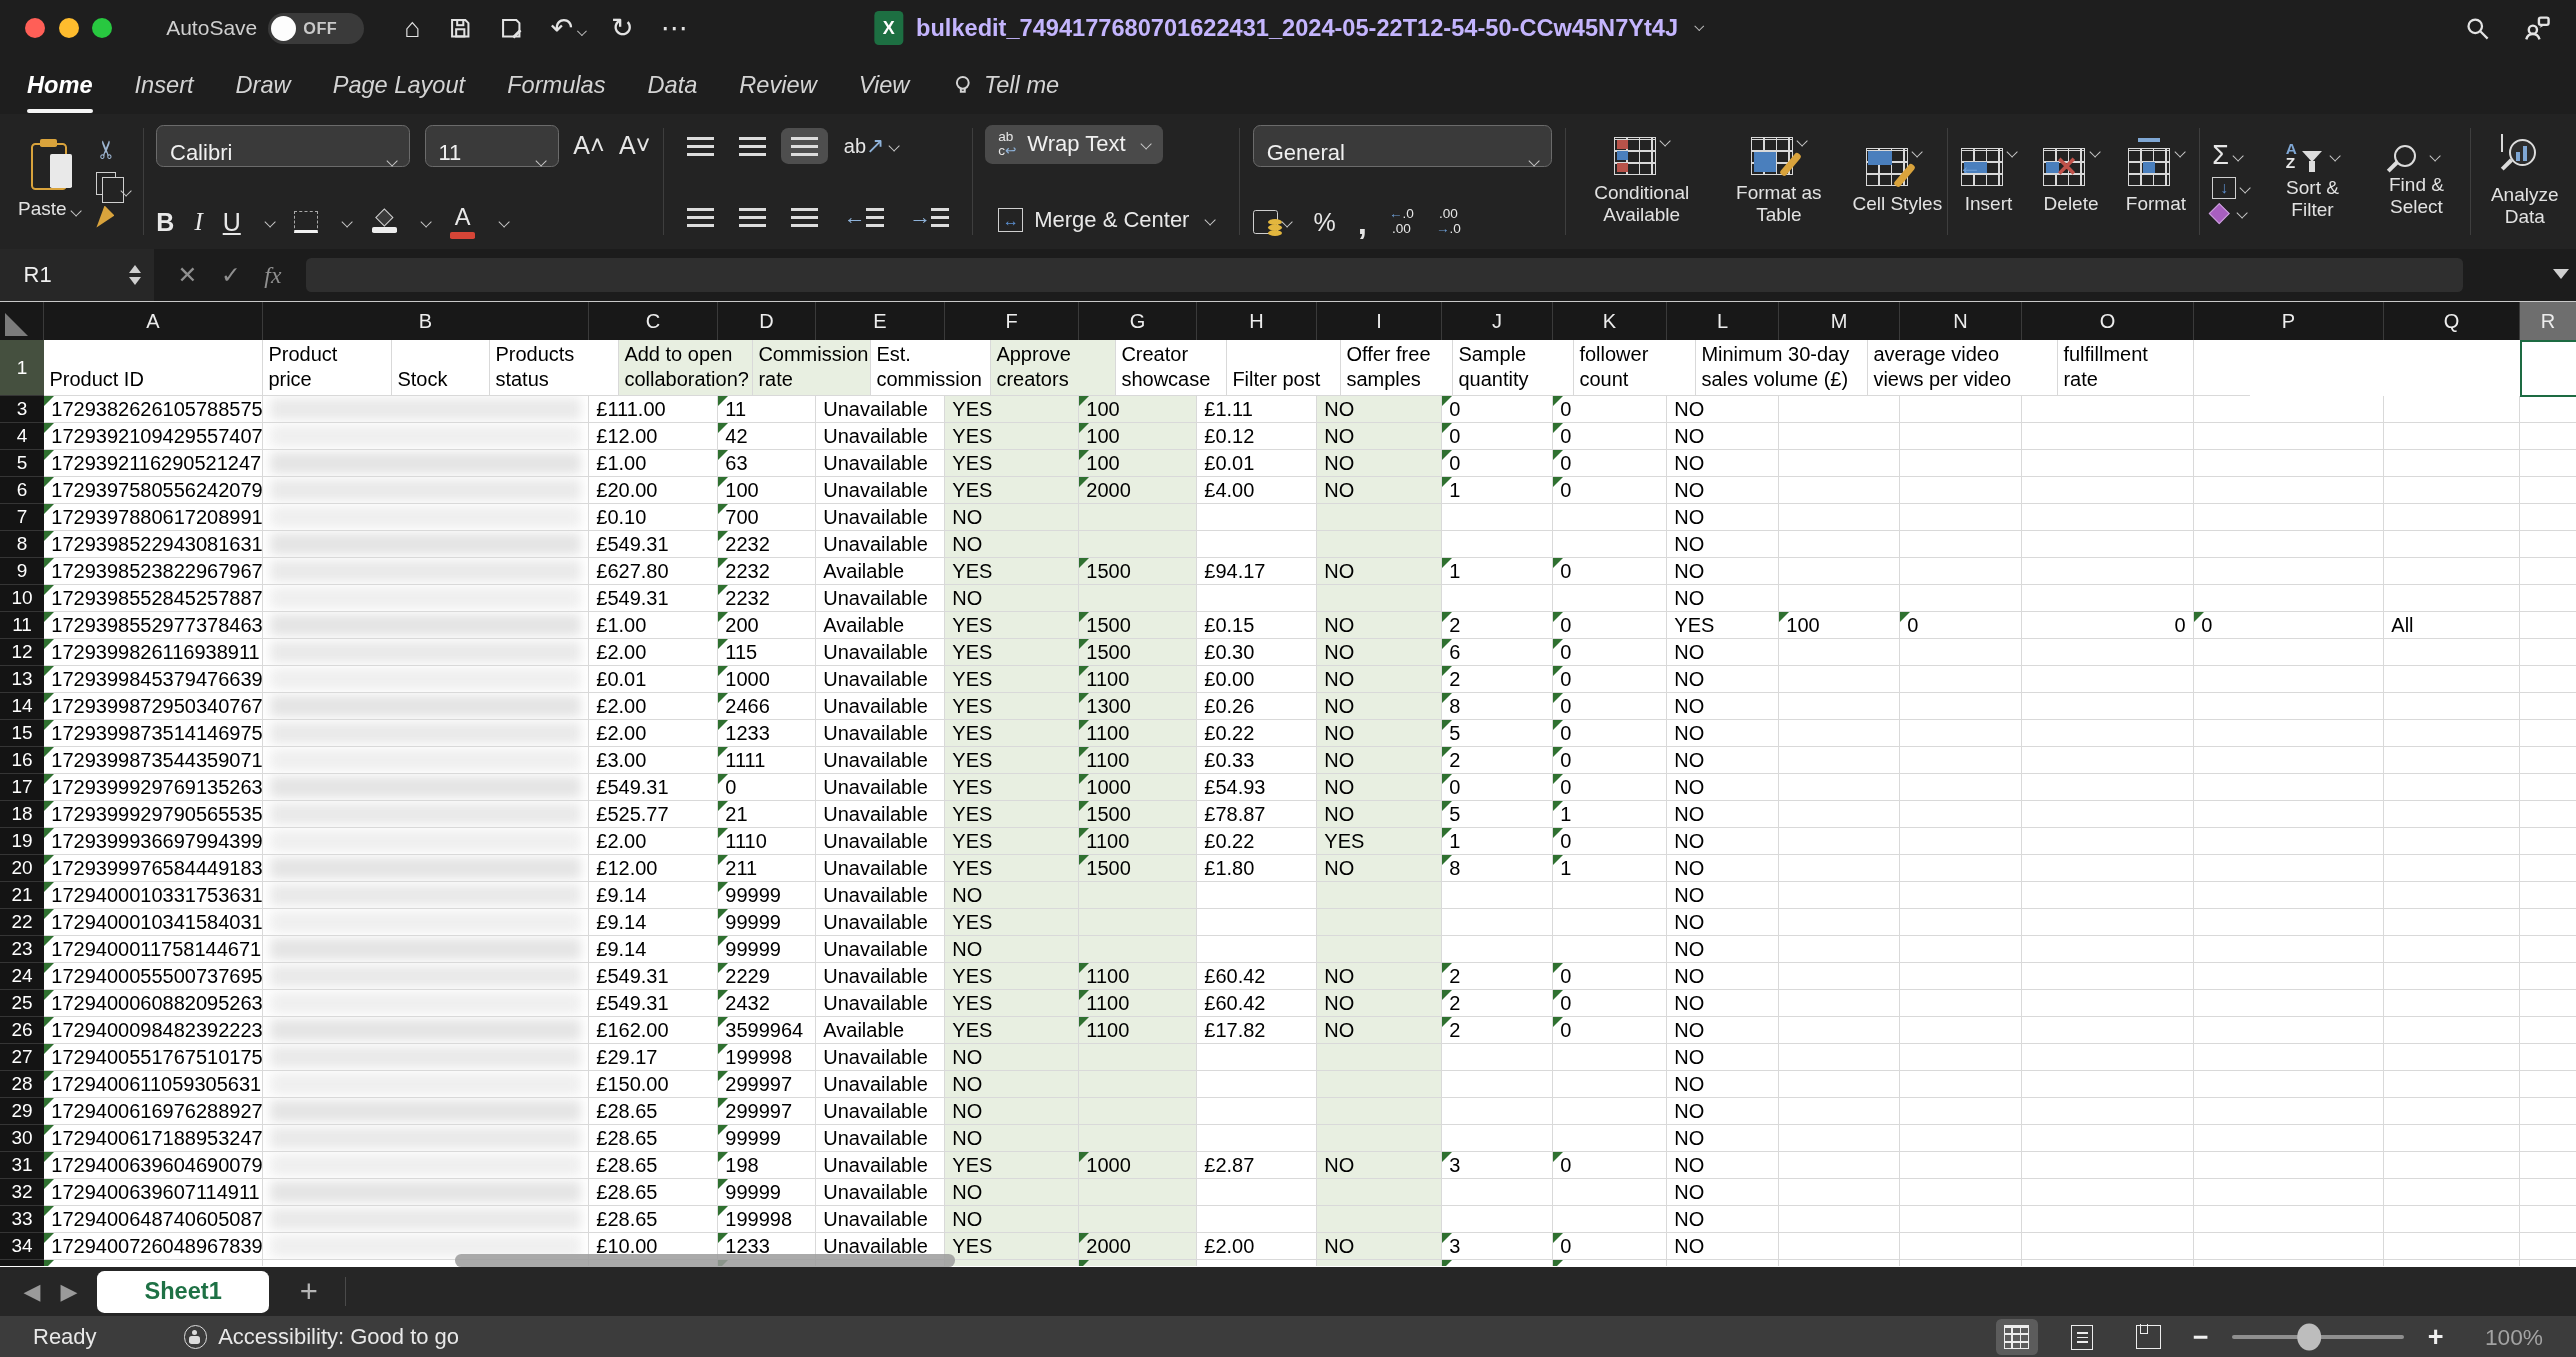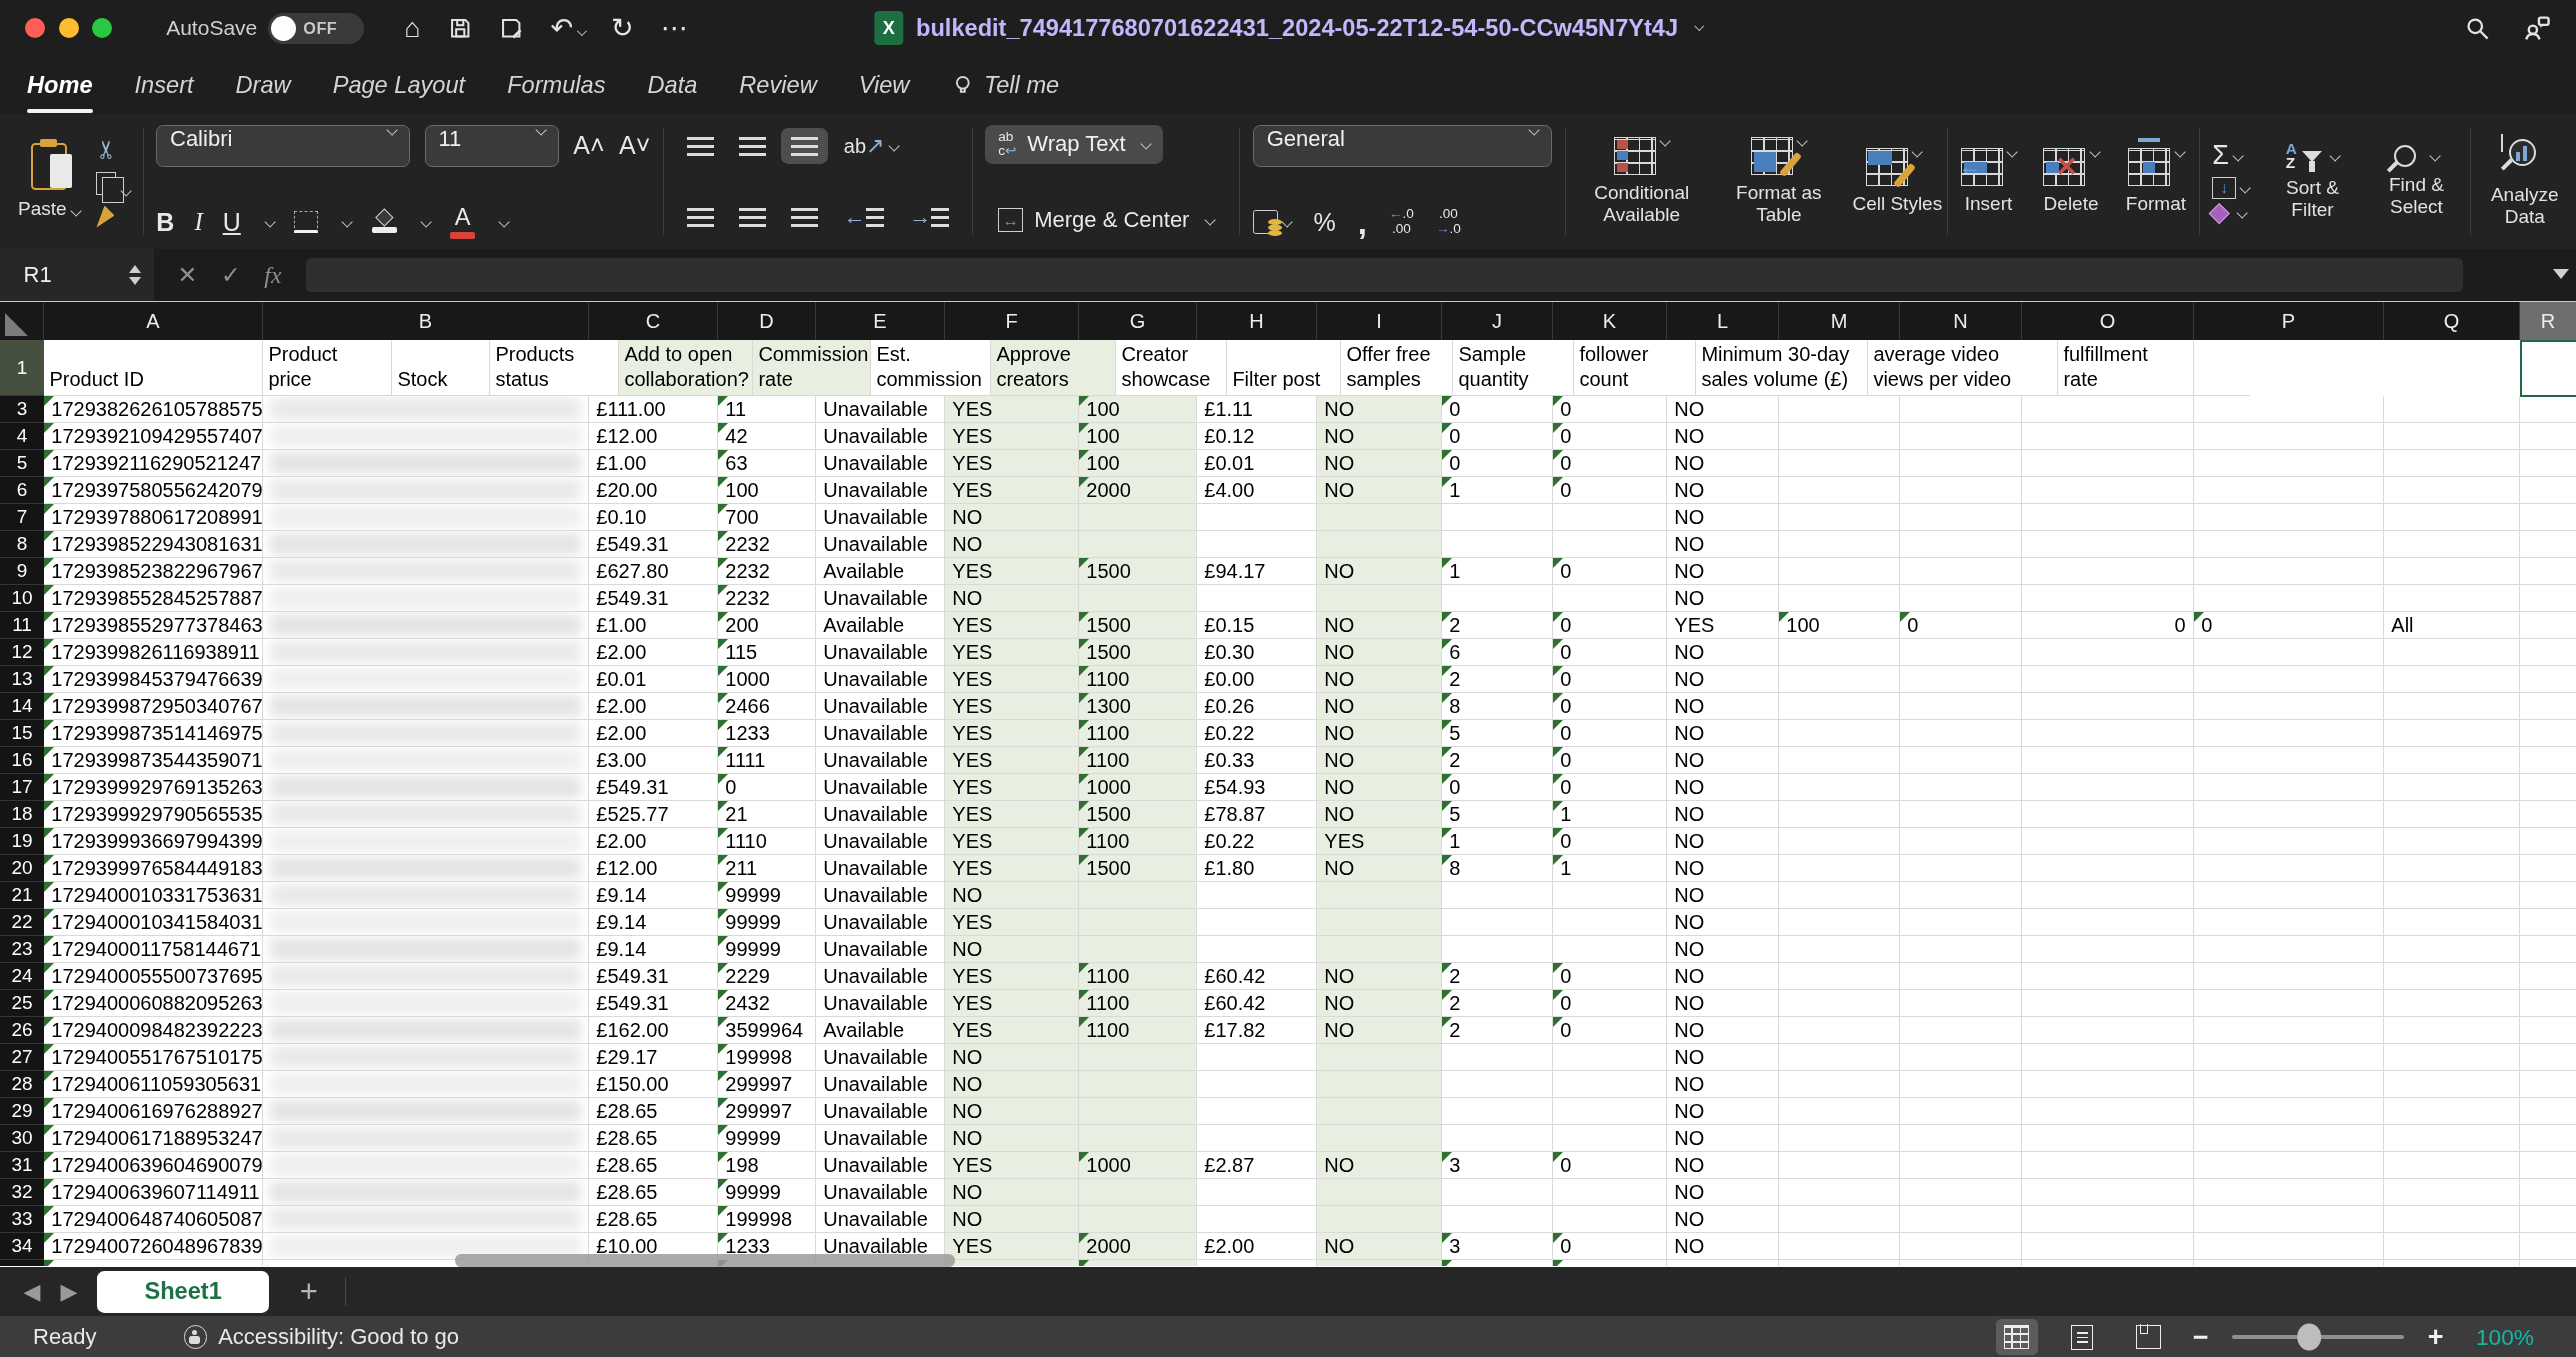--- a/index.html
+++ b/index.html
@@ -32,21 +32,21 @@
   .tabbtns{margin-left:auto;display:flex;gap:20px;}
   .graybtn{background:#6b6b6b;color:#fff;font-size:22px;font-weight:700;border-radius:7.3px;height:42px;display:flex;align-items:center;gap:11px;padding:0 20px;}
 
   
   .ribbon{height:135px;background:#232323;display:flex;align-items:center;padding:0 18px;overflow:hidden;}
   .vdiv{width:0.9px;height:107px;background:#3e3e3e;margin:0 12.7px;flex:none;}
   .grp{display:flex;flex-direction:column;justify-content:space-between;height:114px;flex:none;}
   .rrow{display:flex;align-items:center;gap:14.5px;}
   .chv{display:inline-block;width:8.2px;height:8.2px;border-right:1.8px solid #c9c9c9;border-bottom:1.8px solid #c9c9c9;transform:rotate(45deg);margin-left:5.4px;flex:none;}
   .rlbl{color:#e2e2e2;font-size:19px;line-height:1.15;text-align:center;white-space:nowrap;}
-  .dd{display:flex;align-items:flex-start;justify-content:space-between;background:#3a3a3a;border:0.9px solid #6b6b6b;border-radius:7.3px;color:#f0f0f0;font-size:22px;padding:0 12.7px;height:42px;}
+  .dd{display:flex;align-items:flex-end;justify-content:space-between;background:#3a3a3a;border:0.9px solid #6b6b6b;border-radius:7.3px;color:#f0f0f0;font-size:22px;padding:0 12.7px;height:42px;}
   .ricon{color:#e6e6e6;font-size:25px;line-height:1;}
 
   .clipgrp{flex-direction:row;gap:16.3px;align-items:center;}
   .pastebtn{display:flex;flex-direction:column;align-items:center;gap:7.3px;}
   .clipb{width:36px;height:47px;border:2.7px solid #d9a33c;border-radius:4.5px;position:relative;}
   .clipb::before{content:"";position:absolute;top:-6.3px;left:7.3px;width:16.3px;height:8.2px;background:#d9a33c;border-radius:1.8px;}
   .clipb::after{content:"";position:absolute;right:-7.3px;top:9px;width:22px;height:34px;background:#e9e9e9;border-radius:1.8px;}
   .clipmini{display:flex;flex-direction:column;align-items:flex-start;gap:7.3px;}
   .scis{font-size:25px;color:#9db5d1;transform:rotate(-90deg);display:inline-block;}
   .cpy{width:20px;height:23.6px;border:1.8px solid #cfcfcf;position:relative;display:inline-block;}
@@ -159,21 +159,21 @@
   .vic{width:42px;height:36px;display:flex;align-items:center;justify-content:center;border-radius:5.4px;}
   .vic.sel{background:#5c5c5c;}
   .vg{width:25px;height:23.6px;border:1.8px solid #ededed;background-image:repeating-linear-gradient(90deg,transparent 0 6.3px,#ededed 6.3px 8.2px),repeating-linear-gradient(0deg,transparent 0 5.4px,#ededed 5.4px 7.3px);}
   .vp{width:22px;height:25px;border:1.8px solid #ededed;display:flex;align-items:center;justify-content:center;}
   .vp i{display:block;width:11px;height:12.7px;background:repeating-linear-gradient(0deg,#ededed 0 1.8px,transparent 1.8px 4.5px);}
   .vb{width:25px;height:23.6px;border:1.8px solid #ededed;position:relative;}
   .vb::before{content:"";position:absolute;left:3.6px;top:-1.8px;width:5.4px;height:9px;border:1.8px solid #ededed;border-top:none;}
   .zoomminus,.zoomplus{font-size:27px;font-weight:700;color:#f0f0f0;}
   .ztrack{width:172px;height:4.5px;background:#8f8f8f;border-radius:2.7px;position:relative;}
   .zthumb{position:absolute;left:45%;top:50%;transform:translate(-50%,-50%);width:23.6px;height:27px;border-radius:50%;background:#bdbdbd;}
-  .zoompct{font-size:22.7px;color:#14b8a6;width:76px;text-align:center;}
+  .zoompct{font-size:22.7px;color:#a3a3a3;width:76px;text-align:right;}
   svg{display:block;}
 </style>
 </head>
 <body>
 
 <div class="titlebar">
   <div class="lights">
     <span class="light l-red"></span>
     <span class="light l-yel"></span>
     <span class="light l-grn"></span>

